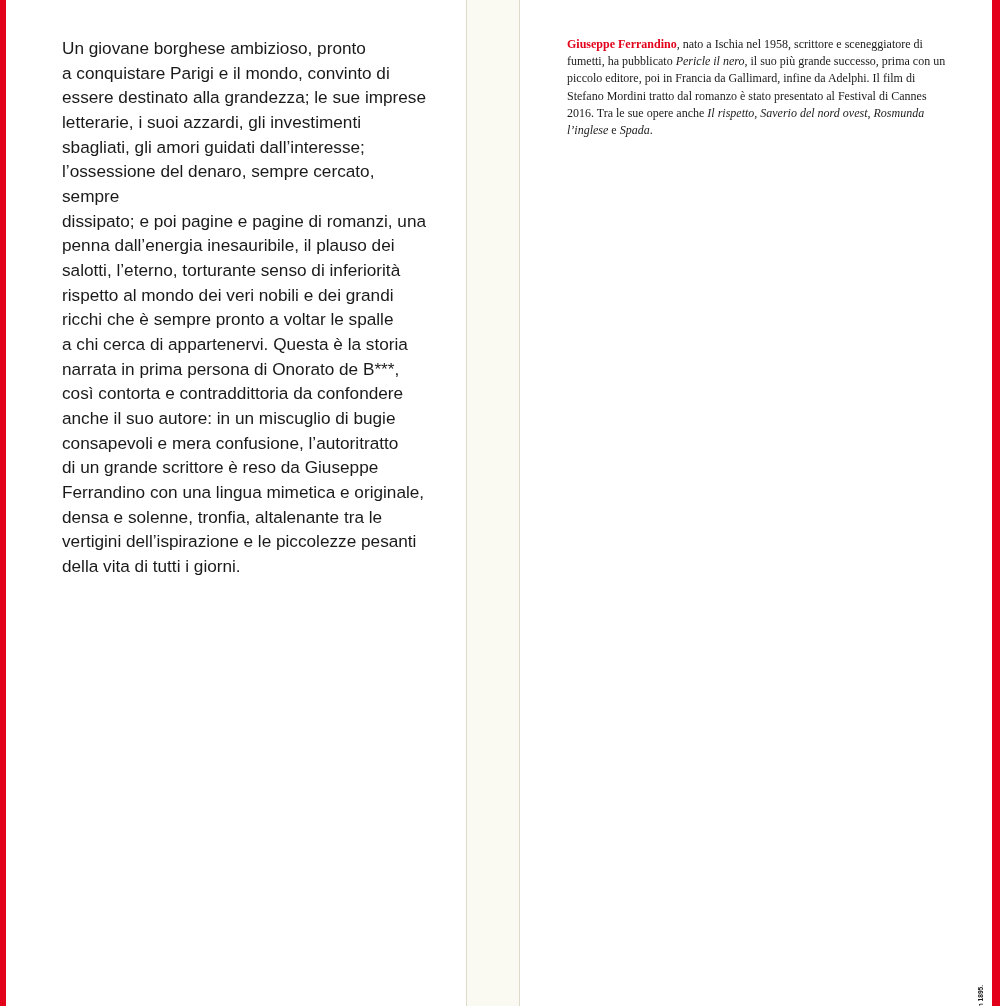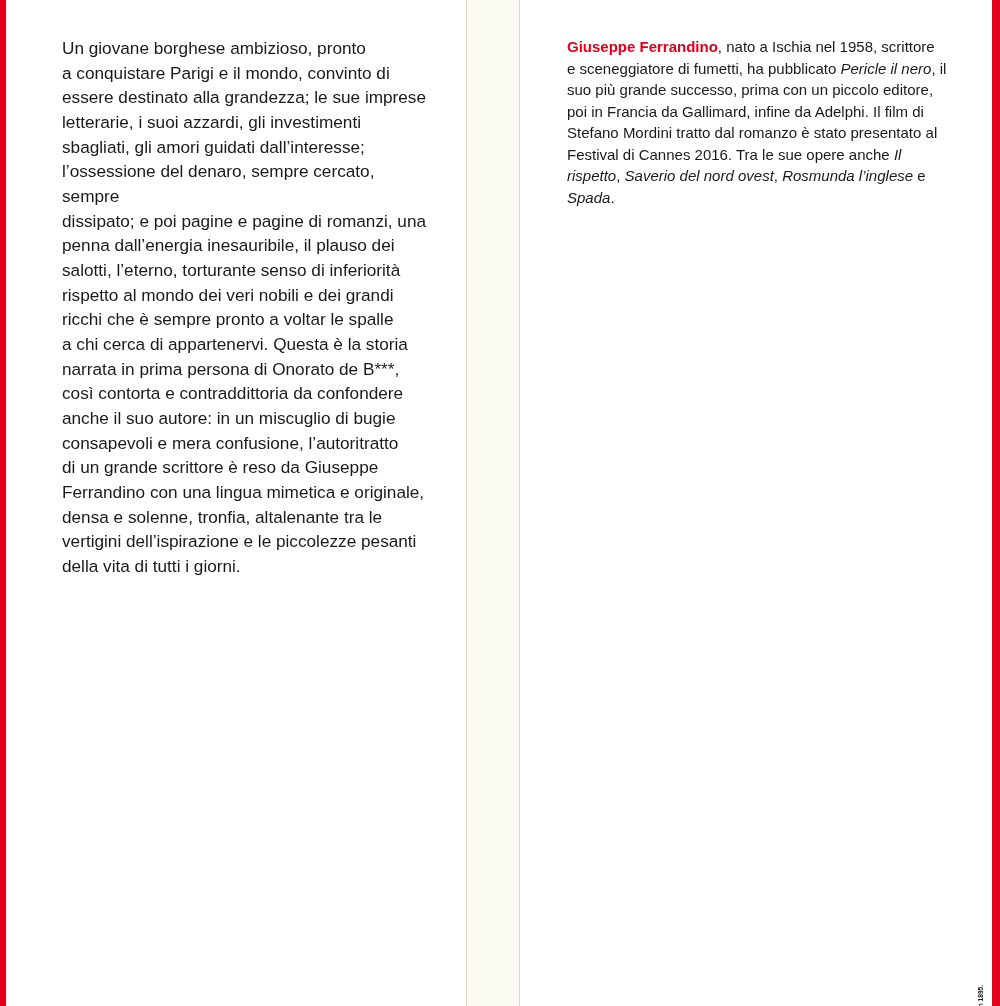--- a/index.html
+++ b/index.html
@@ -74,24 +74,24 @@
     white-space: pre-wrap;
     font-family: Liberation Sans, sans-serif;
   }
 
   
   .bio {
     position: absolute;
     left: 47px;
     top: 36px;
     width: 380px;
-    font-size: 15px;
+    font-size: 12px;
     line-height: 1.435;
     color: #1a1a1a;
-    font-family: Liberation Sans, sans-serif;
+    font-family: Liberation Serif, serif;
   }
   .bio .author-name {
     color: #e2001a;
     font-weight: bold;
   }
   .bio .ital {
     font-style: italic;
   }
 
   

